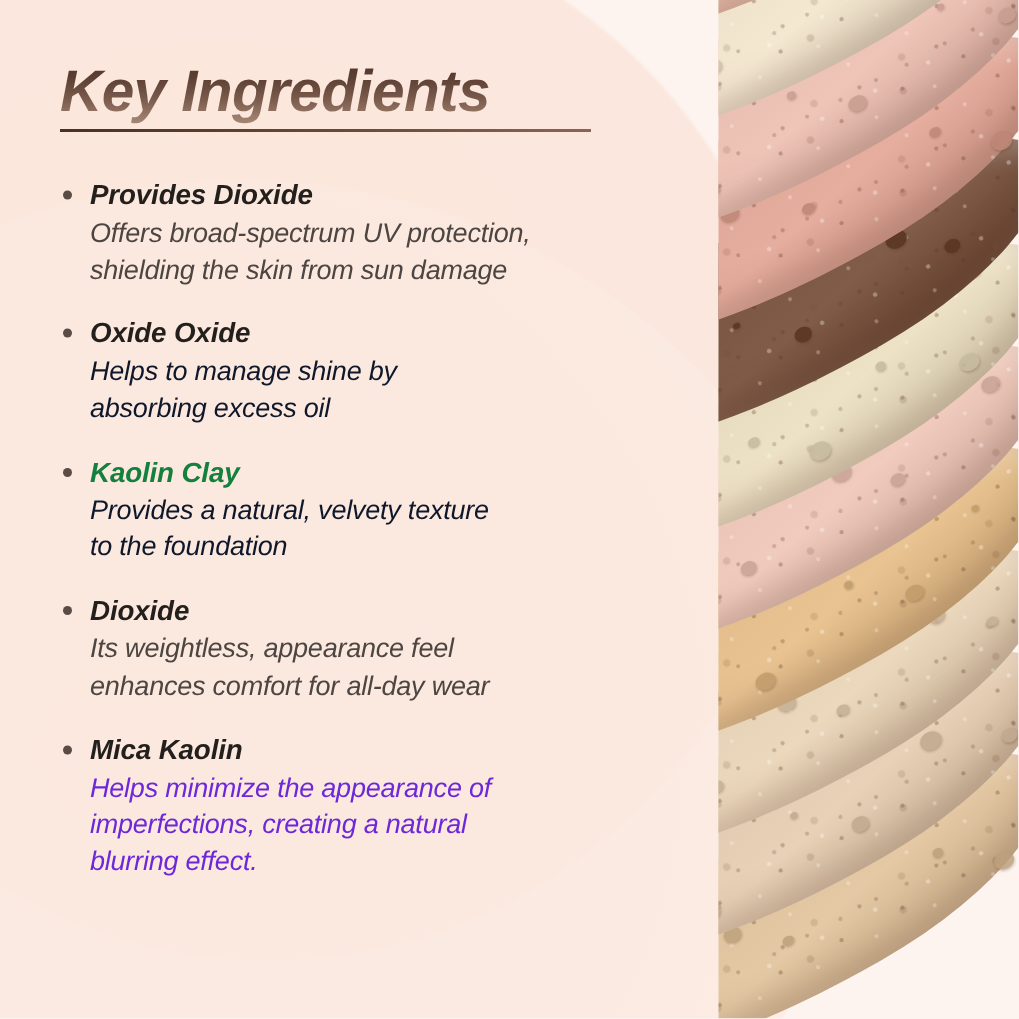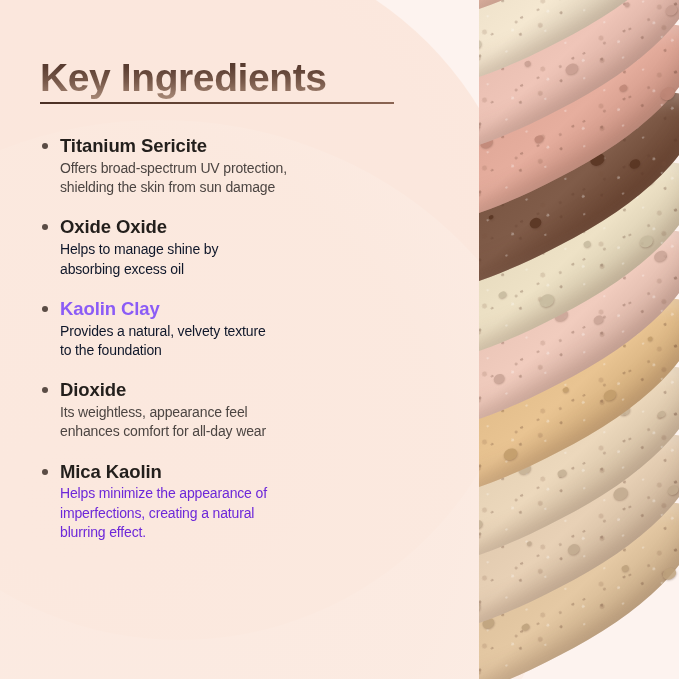--- a/index.html
+++ b/index.html
@@ -42,23 +42,24 @@
     height: 760px;
     border-radius: 50%;
     background: radial-gradient(circle at 40% 50%,
                 #FBE8DE 0%, #FBE9DF 60%, #FCEEE7 100%);
     opacity: .85;
   }
 
   
   .content {
     position: absolute;
-    left: 0; top: 16px;
+    left: 0; top: 0;
     width: 500px;
     height: 551px;
+    font-style: italic;
   }
 
   .title-wrap {
     position: absolute;
     left: 40px;
     top: 40px;
   }
   .title {
     margin: 0;
     font-size: 39px;
@@ -108,21 +109,21 @@
   .ing-name {
     display: block;
     font-size: 18.5px;
     font-weight: bold;
     color: #231F1C;
     line-height: 1.34;
     letter-spacing: -0.1px;
   }
   .ing-desc {
     display: block;
-    font-size: 14px;
+    font-size: 18px;
     font-weight: 400;
     color: #4C4542;
     line-height: 1.38;
     letter-spacing: -0.15px;
     white-space: pre-line;
   }
 
   
   .swatch {
     position: absolute;
@@ -304,33 +305,33 @@
   <div class="content">
 
     <div class="title-wrap">
       <h1 class="title">Key Ingredients</h1>
       <div class="title-underline"></div>
     </div>
 
     <ul class="ingredients" id="ingredient-list">
         <li class="ing-item">
           <span class="bullet" style="background: rgb(90, 76, 69);"></span>
-          <span class="ing-name" style="color: rgb(35, 31, 28);">Titanium Sericite</span>
+          <span class="ing-name" style="color: rgb(35, 31, 28);">Provides Dioxide</span>
           <span class="ing-desc" style="color: rgb(76, 69, 66);">Offers broad-spectrum UV protection,
 shielding the skin from sun damage</span>
         </li>
         <li class="ing-item">
           <span class="bullet" style="background: rgb(90, 76, 69);"></span>
           <span class="ing-name" style="color: rgb(35, 31, 28);">Oxide Oxide</span>
           <span class="ing-desc" style="color: #0f172a;">Helps to manage shine by
 absorbing excess oil</span>
         </li>
         <li class="ing-item">
           <span class="bullet" style="background: rgb(90, 76, 69);"></span>
-          <span class="ing-name" style="color: #8b5cf6;">Kaolin Clay</span>
+          <span class="ing-name" style="color: #15803d;">Kaolin Clay</span>
           <span class="ing-desc" style="color: #0f172a;">Provides a natural, velvety texture
 to the foundation</span>
         </li>
         <li class="ing-item">
           <span class="bullet" style="background: rgb(90, 76, 69);"></span>
           <span class="ing-name" style="color: rgb(35, 31, 28);">Dioxide</span>
           <span class="ing-desc" style="color: rgb(76, 69, 66);">Its weightless, appearance feel
 enhances comfort for all-day wear</span>
         </li>
         <li class="ing-item">

